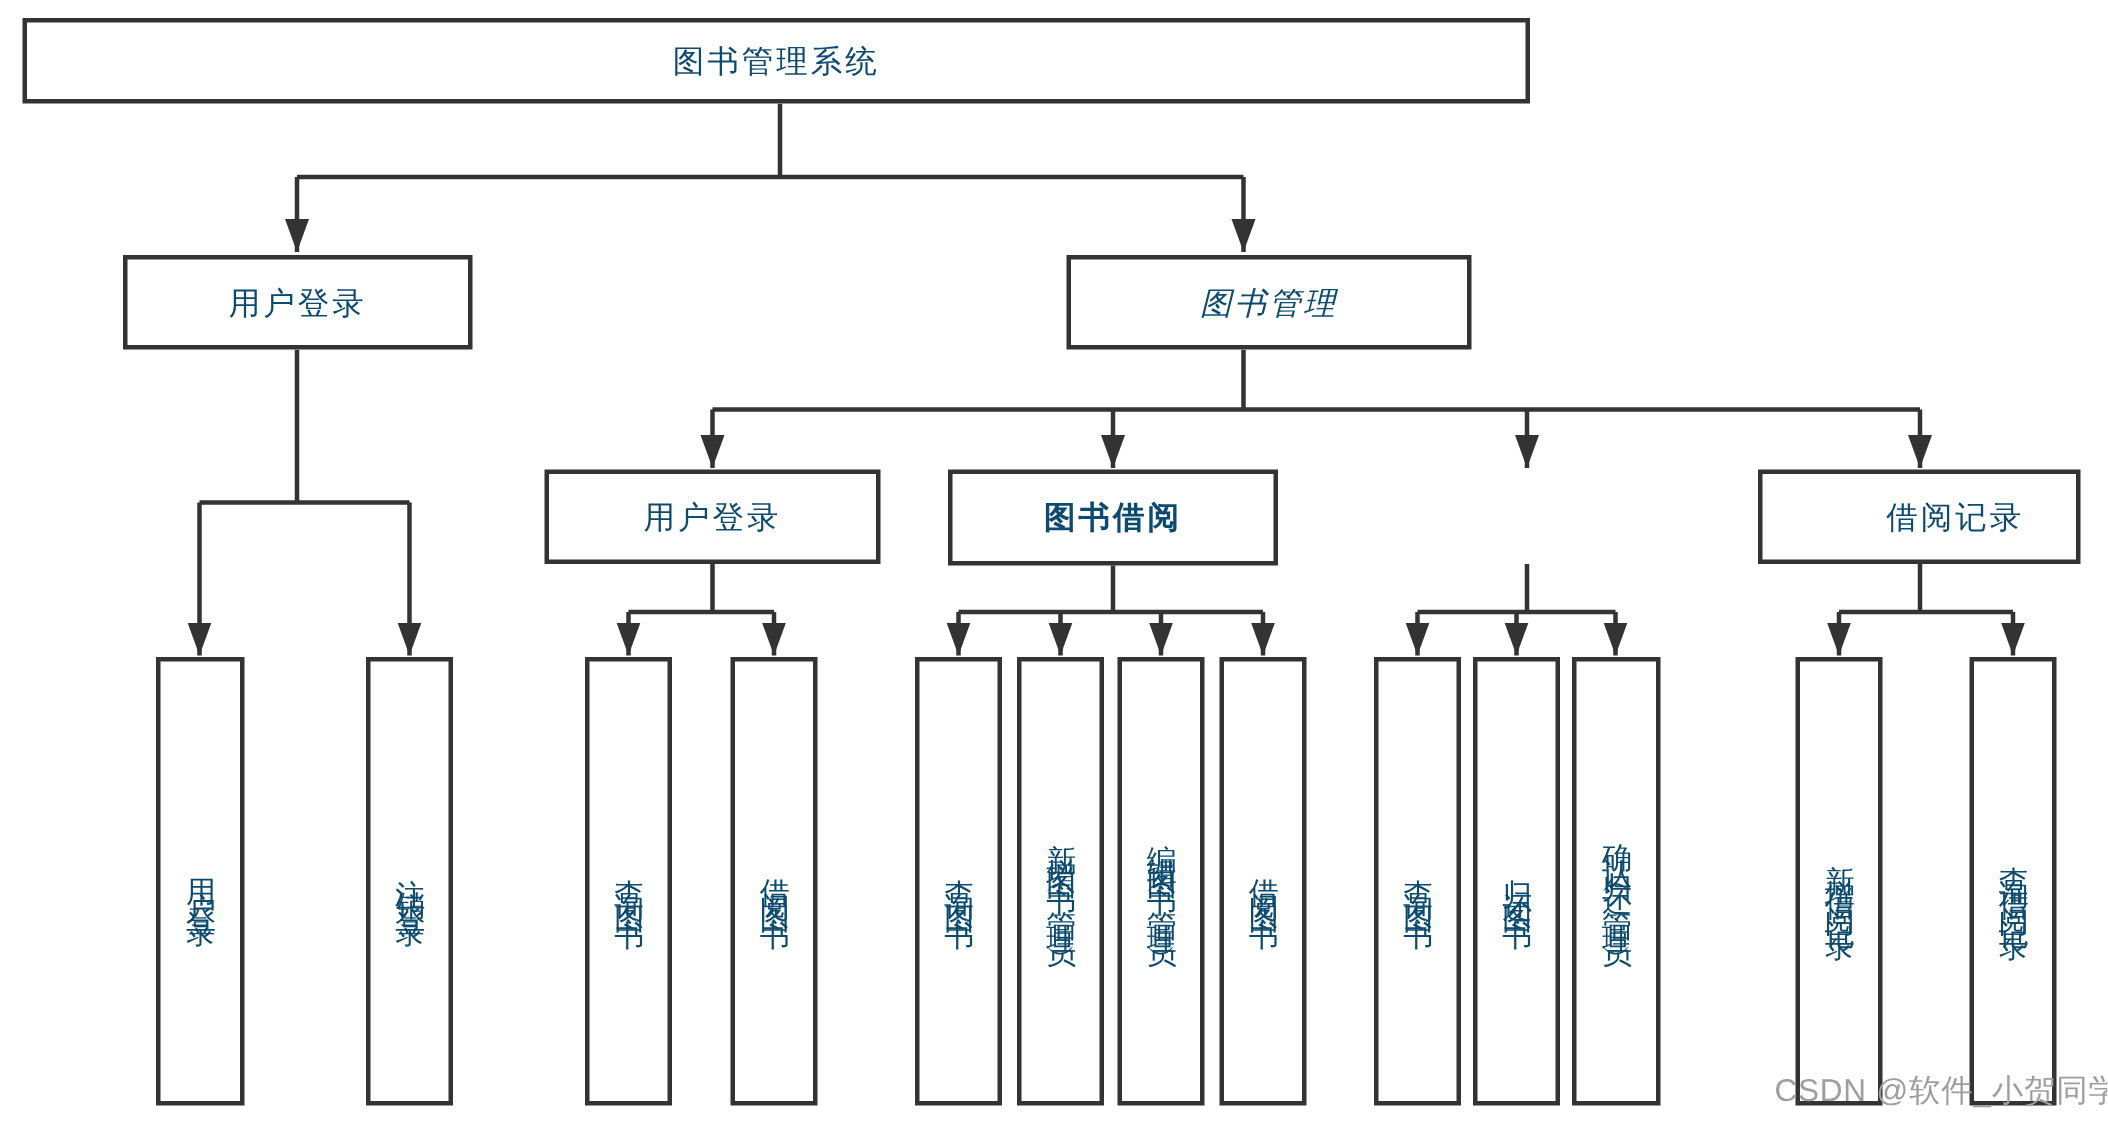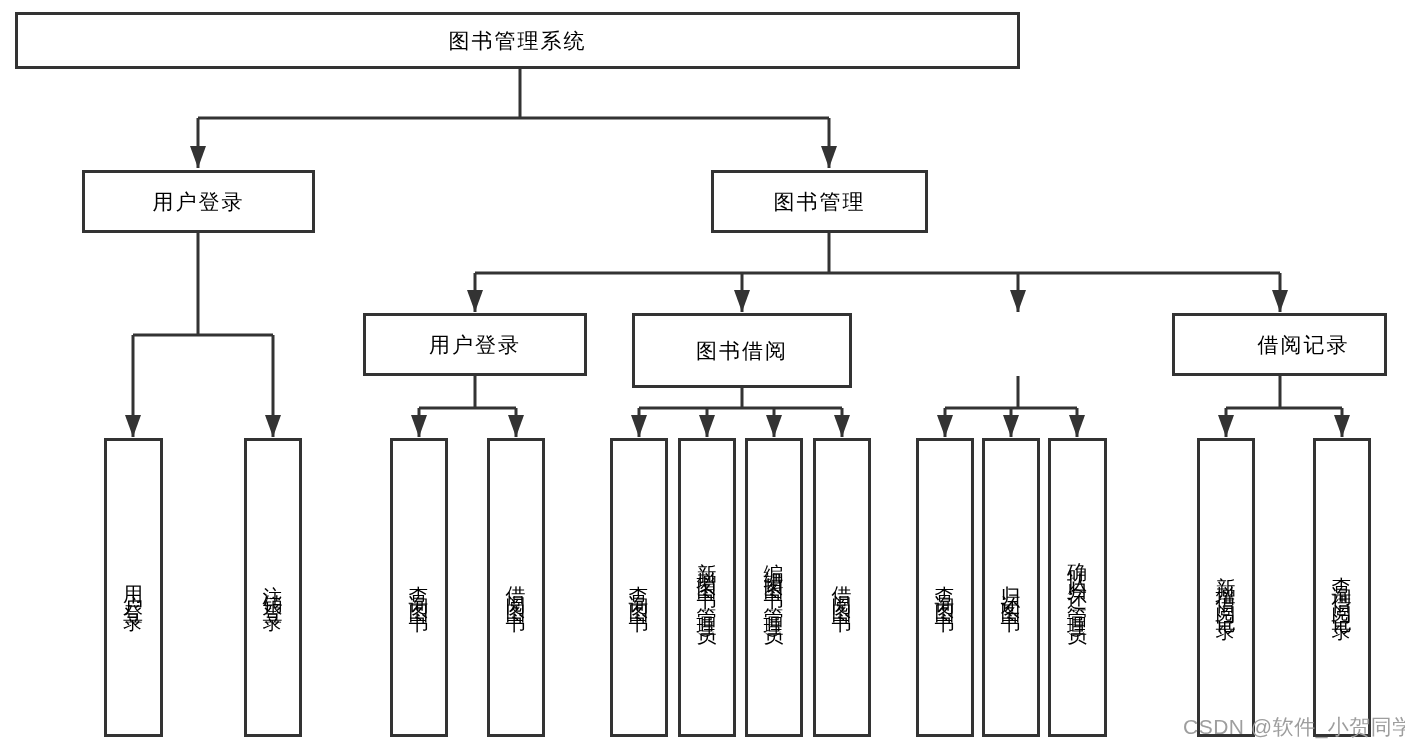--- a/index.html
+++ b/index.html
@@ -19,21 +19,21 @@
     position: absolute;
     left: 0;
     top: 0;
     z-index: 1;
   }
   .node {
     position: absolute;
     box-sizing: border-box;
     border: 3px solid #333333;
     background: #ffffff;
-    color: #000000;
+    color: #0c4a6e;
     display: flex;
     align-items: center;
     justify-content: center;
     z-index: 2;
   }
   .hnode {
     font-size: 21px;
     letter-spacing: 2px;
     white-space: nowrap;
   }
@@ -98,24 +98,24 @@
     <line x1="1011" y1="408" x2="1011" y2="437" stroke="#333333" stroke-width="3" marker-end="url(#arw)"></line>
     <line x1="1077" y1="408" x2="1077" y2="437" stroke="#333333" stroke-width="3" marker-end="url(#arw)"></line>
 
     <line x1="1226" y1="408" x2="1226" y2="437" stroke="#333333" stroke-width="3" marker-end="url(#arw)"></line>
     <line x1="1342" y1="408" x2="1342" y2="437" stroke="#333333" stroke-width="3" marker-end="url(#arw)"></line>
   </svg>
 
   <div class="node hnode" style="left:15px; top:12px; width:1005px; height:57px;">图书管理系统</div>
 
   <div class="node hnode" style="left:82px; top:170px; width:233px; height:63px;">用户登录</div>
-  <div class="node hnode" style="left:711px; top:170px; width:217px; height:63px;">图书管理</div>
+  <div class="node hnode" style="left:711px; top:170px; width:270px; height:63px;font-style:italic;">图书管理</div>
 
   <div class="node hnode" style="left:363px; top:313px; width:224px; height:63px;">用户登录</div>
-  <div class="node hnode" style="left:632px; top:313px; width:220px; height:75px;">图书借阅</div>
+  <div class="node hnode" style="left:632px; top:313px; width:220px; height:64px;font-weight:bold;">图书借阅</div>
   <div class="node hnode" style="left:1172px; top:313px; width:215px; height:63px;padding-left:48px;">借阅记录</div>
 
   <div class="node vnode" style="left:104px; top:438px; width:59px; height:299px;">用户登录</div>
   <div class="node vnode" style="left:244px; top:438px; width:58px; height:299px;">注销登录</div>
 
   <div class="node vnode" style="left:390px; top:438px; width:58px; height:299px;">查询图书</div>
   <div class="node vnode" style="left:487px; top:438px; width:58px; height:299px;">借阅图书</div>
 
   <div class="node vnode" style="left:610px; top:438px; width:58px; height:299px;">查询图书</div>
   <div class="node vnode" style="left:678px; top:438px; width:58px; height:299px;">新增图书（管理员）</div>

